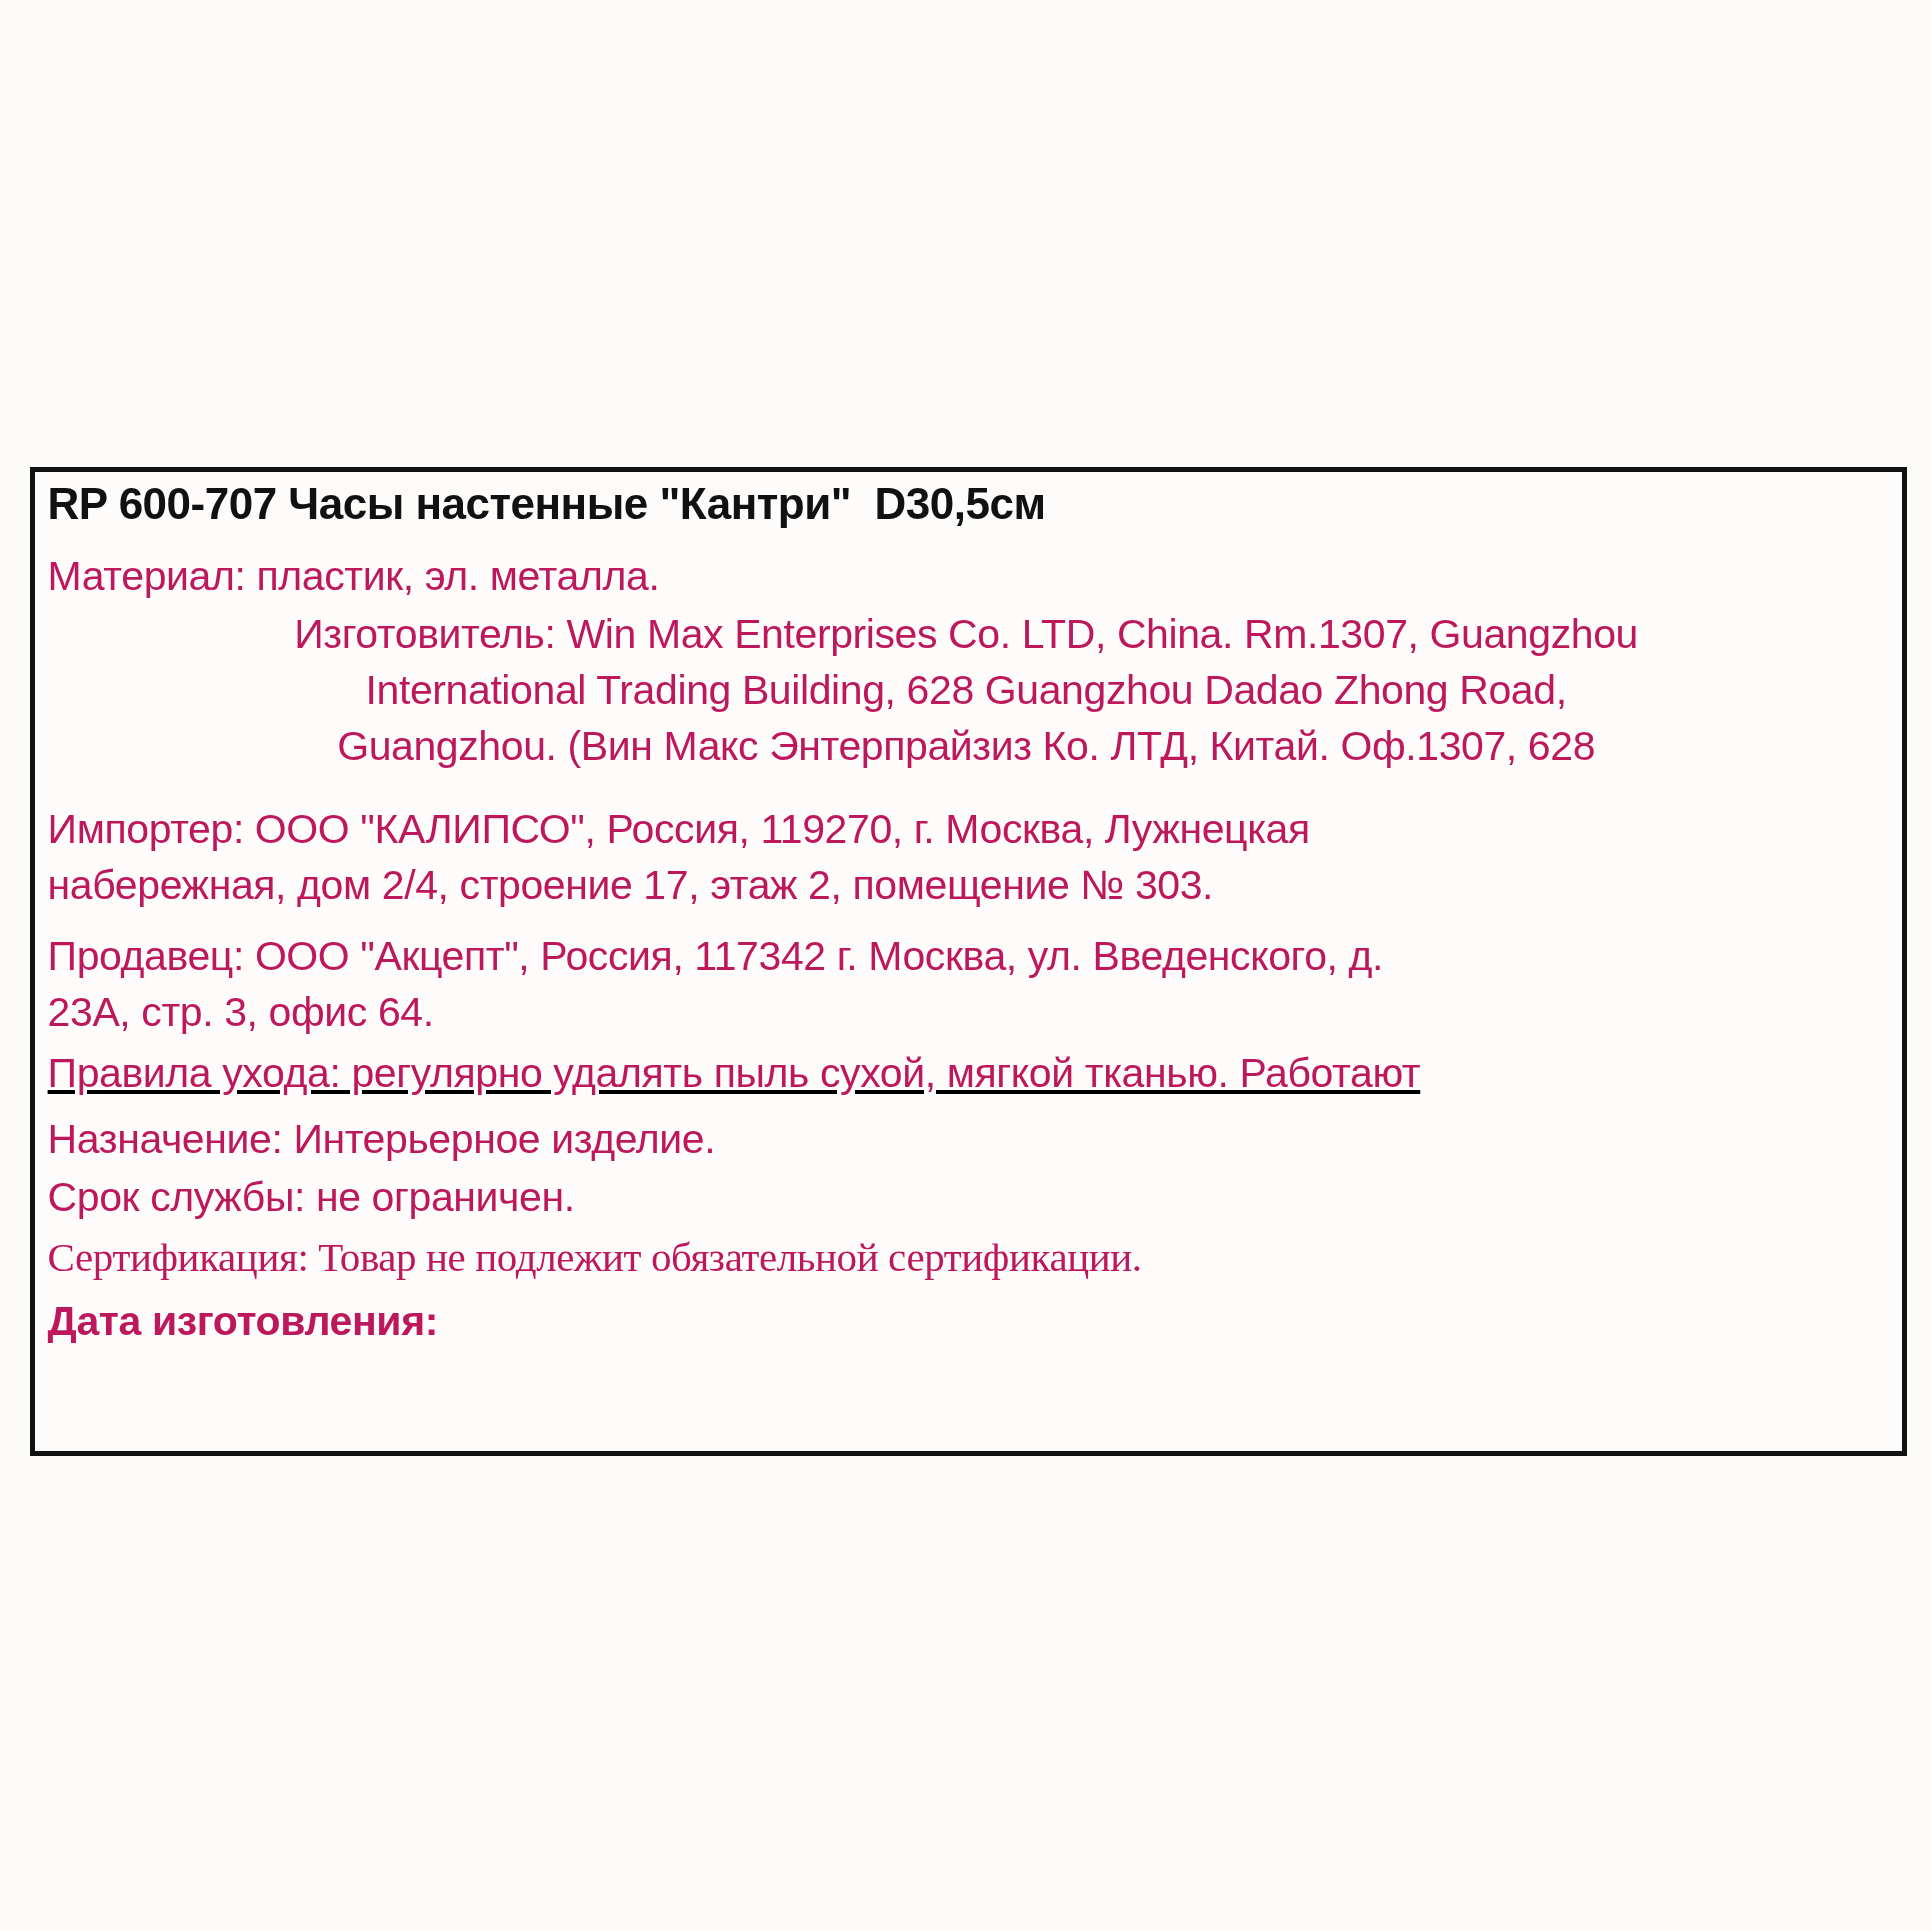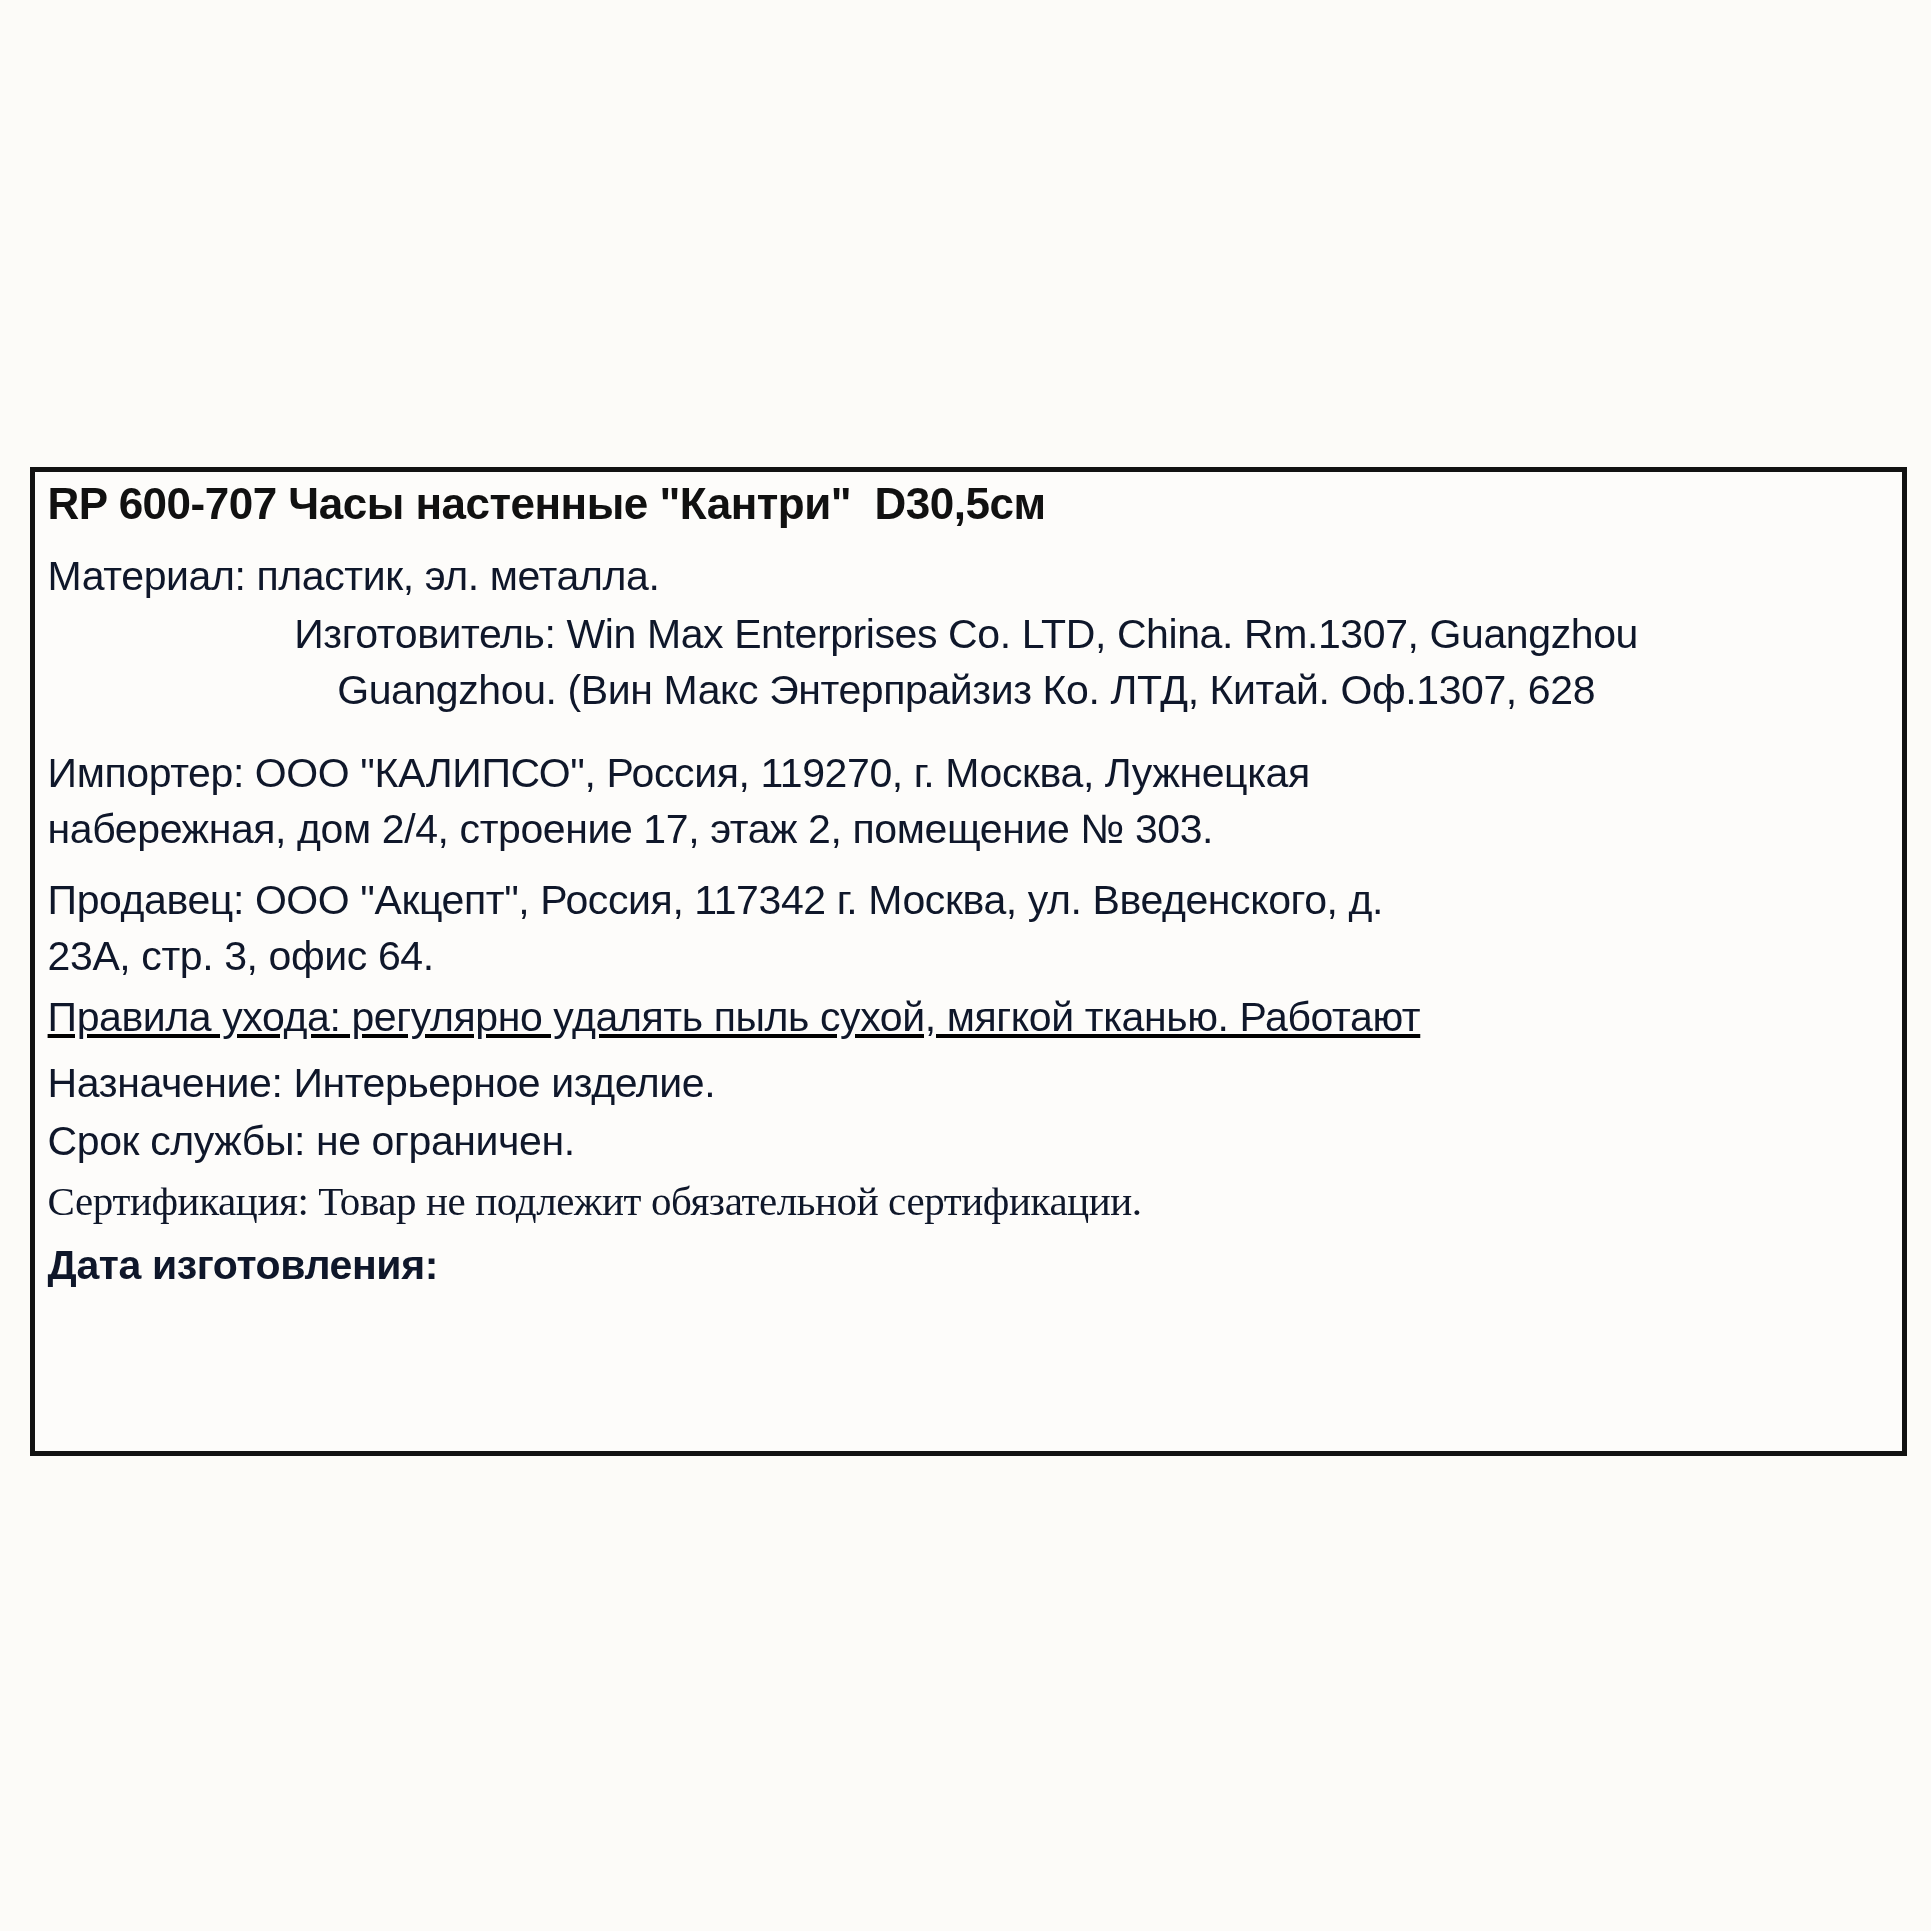--- a/index.html
+++ b/index.html
@@ -25,21 +25,21 @@
     height: 989px;
     box-sizing: border-box;
     border: 5.8px solid #121212;
     background: #fdfcfa;
     padding: 2.9px 17.4px 0 12.6px;
   }
   .line {
     white-space: pre;
     font-size: 41px;
     line-height: 56px;
-    color: #0f172a;
+    color: #be185d;
     letter-spacing: -0.4px;
   }
   .title-line {
     font-weight: bold;
     font-size: 44px;
     line-height: 58px;
     letter-spacing: -0.5px;
     color: #111111;
   }
   .para { margin: 0; }
@@ -67,20 +67,21 @@
 <div class="page">
   <div class="title-underline-artifact"></div>
   <div class="label-box">
     <div class="line title-line">RP 600-707 Часы настенные "Кантри"  D30,5см</div>
     <div id="paragraphs">
         <div class="para" data-i="0">
           <div class="line">Материал: пластик, эл. металла.</div>
         </div>
         <div class="para" data-i="1">
           <div class="line">Изготовитель: Win Max Enterprises Co. LTD, China. Rm.1307, Guangzhou</div>
+          <div class="line">International Trading Building, 628 Guangzhou Dadao Zhong Road,</div>
           <div class="line">Guangzhou. (Вин Макс Энтерпрайзиз Ко. ЛТД, Китай. Оф.1307, 628</div>
         </div>
         <div class="para" data-i="2">
           <div class="line">Импортер: ООО "КАЛИПСО", Россия, 119270, г. Москва, Лужнецкая</div>
           <div class="line">набережная, дом 2/4, строение 17, этаж 2, помещение № 303.</div>
         </div>
         <div class="para" data-i="3">
           <div class="line">Продавец: ООО "Акцепт", Россия, 117342 г. Москва, ул. Введенского, д.</div>
           <div class="line">23А, стр. 3, офис 64.</div>
         </div>

